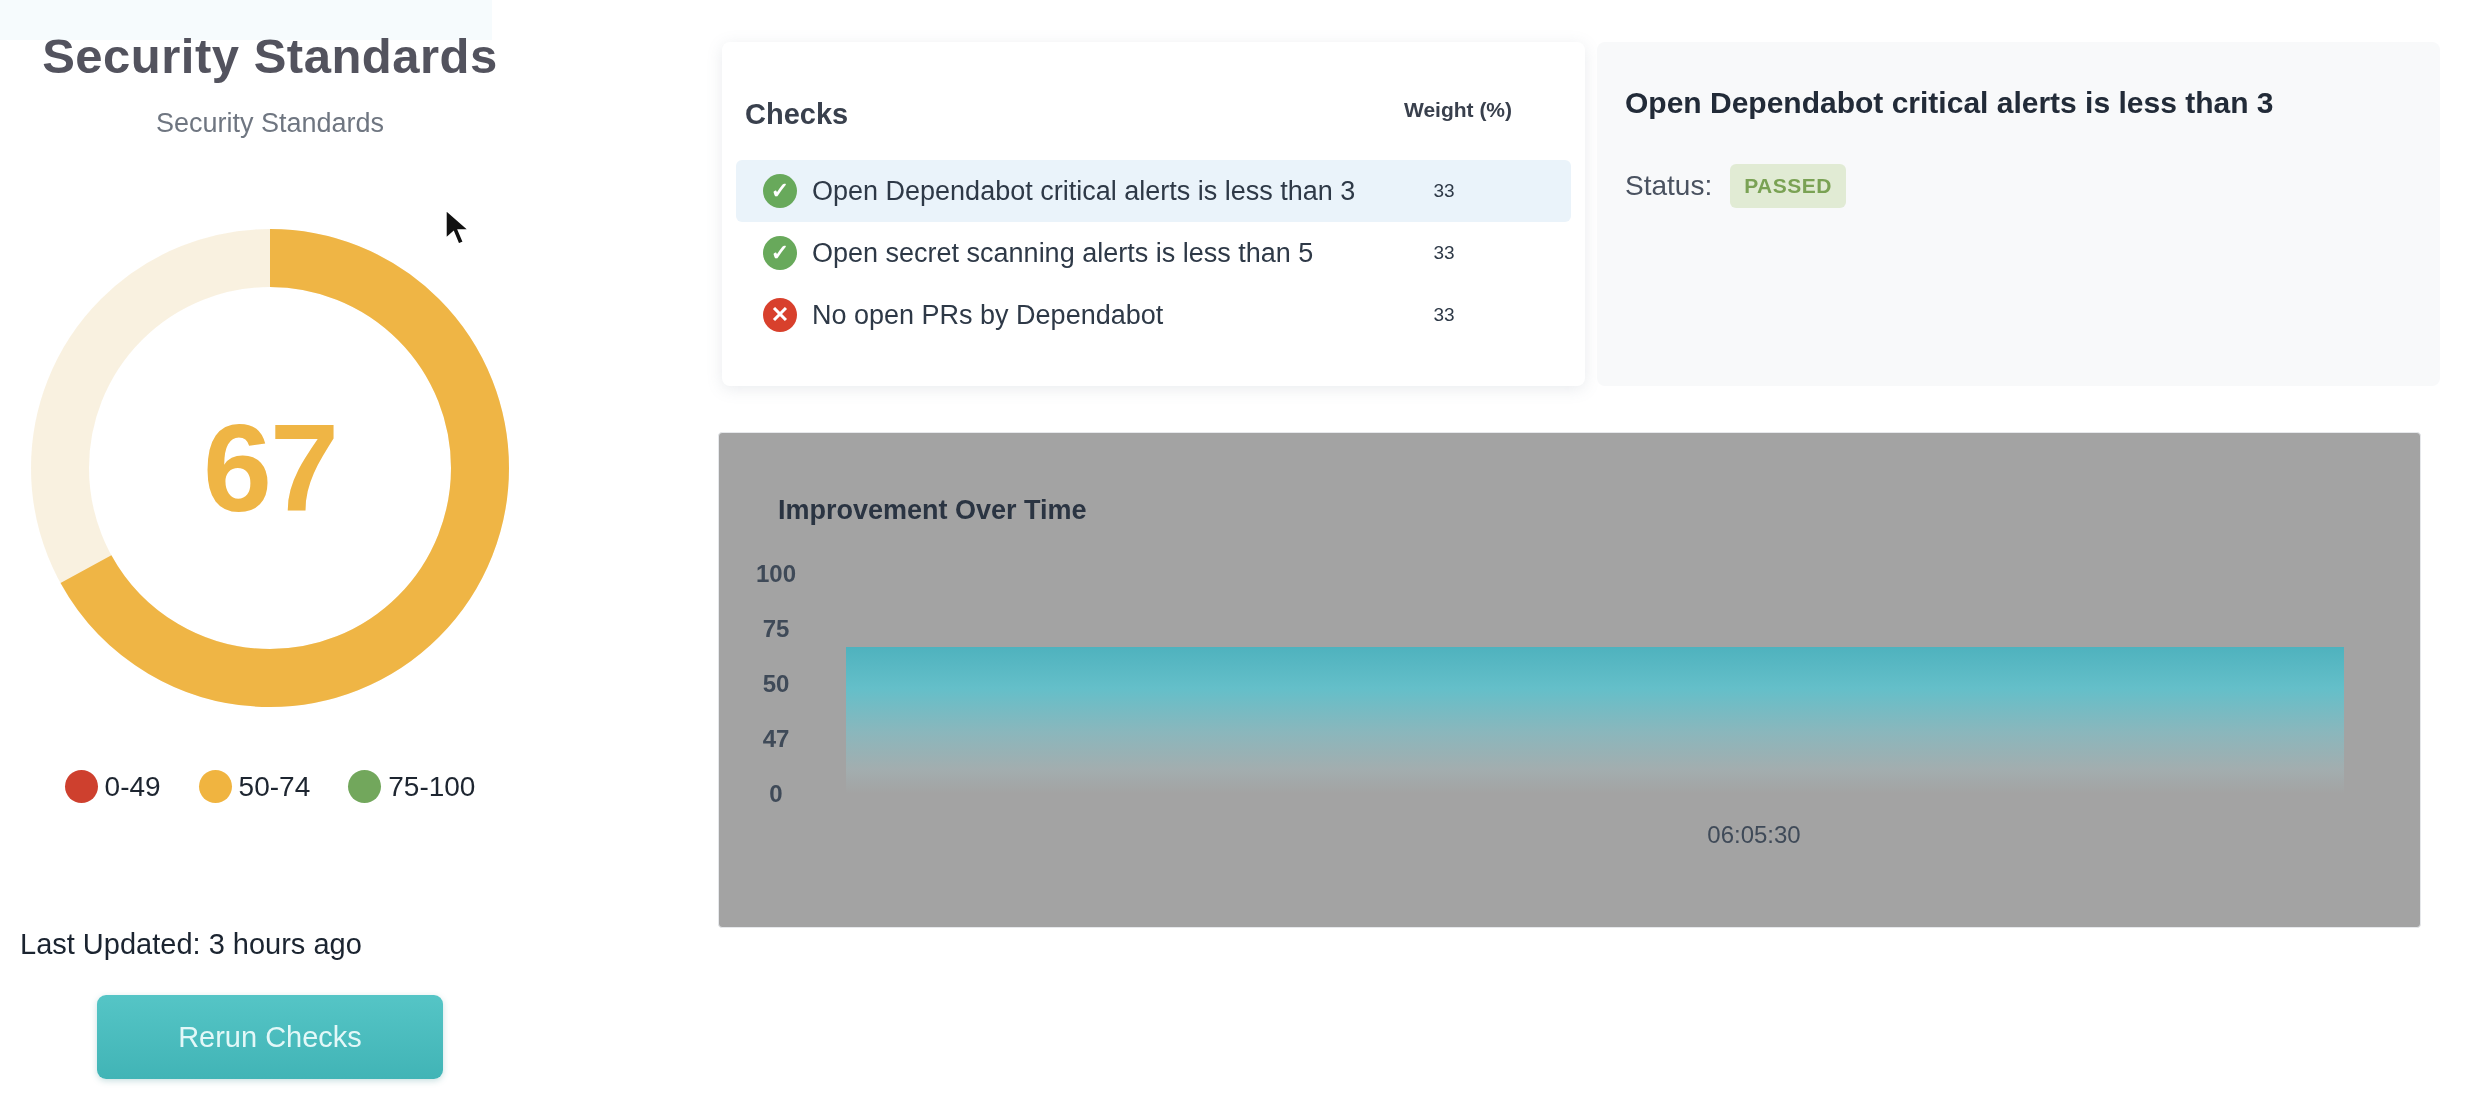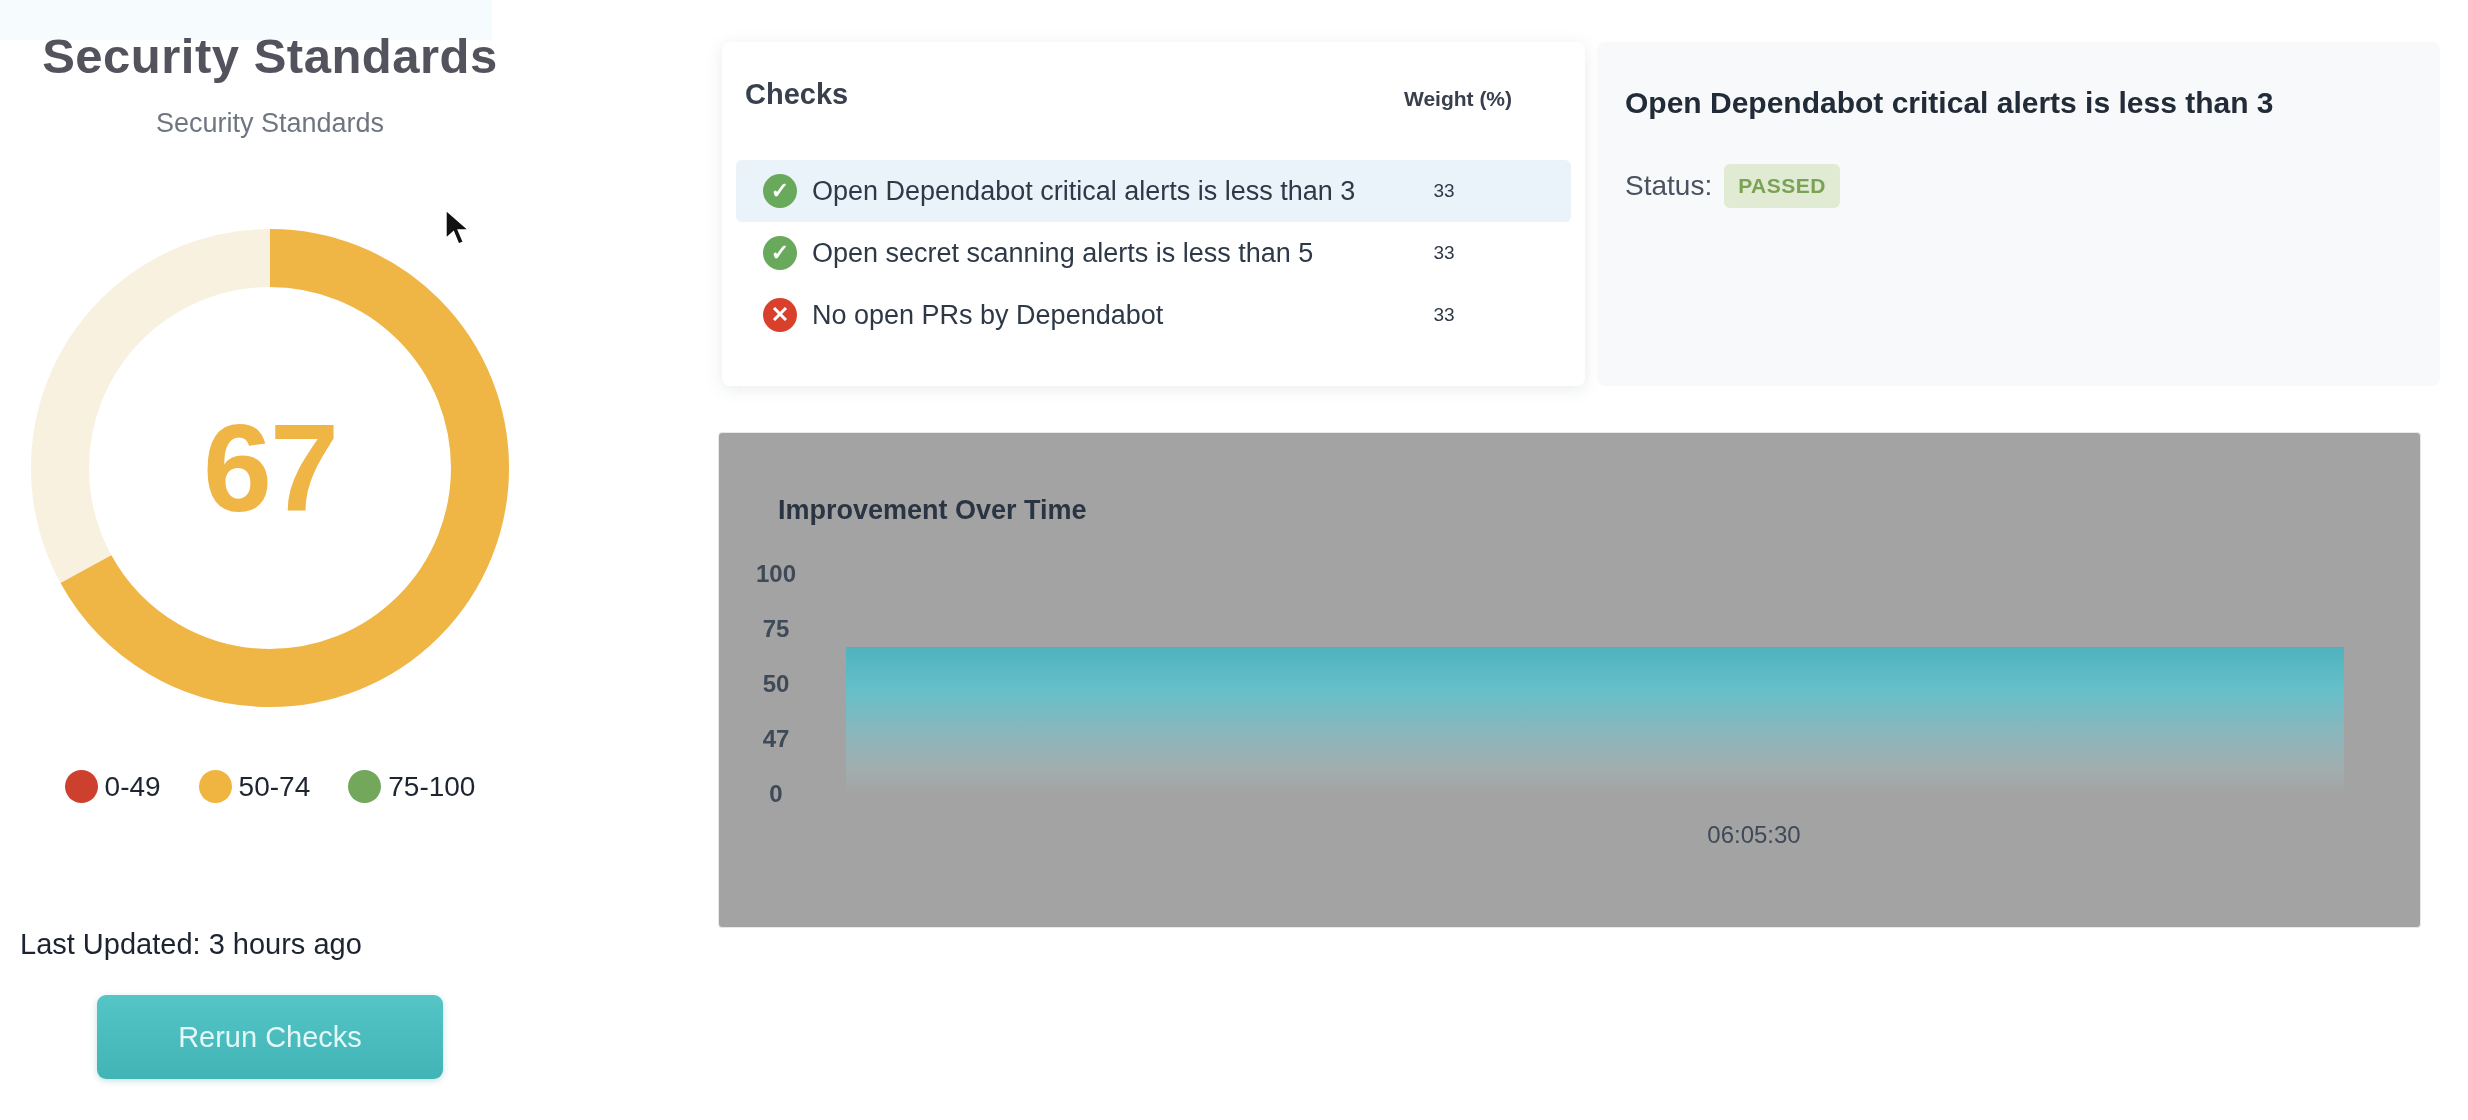--- a/index.html
+++ b/index.html
@@ -25,36 +25,36 @@
   .last-updated{position:absolute;left:20px;top:928px;width:500px;text-align:left;
           font-size:29px;color:#1b2430;}
   .rerun-btn{position:absolute;left:97px;top:995px;width:346px;height:84px;border:none;cursor:pointer;
           border-radius:9px;background:linear-gradient(180deg,var(--button-teal-top,#55c5c6),var(--button-teal-bottom,#41b4b6));
           color:#e3f8f8;font-size:29px;font-family:"Liberation Sans",sans-serif;font-weight:500;
           box-shadow:0 2px 6px rgba(40,130,135,.25);}
 
   
   .checks-card{position:absolute;left:722px;top:42px;width:863px;height:344px;background:#fff;
           border-radius:8px;box-shadow:0 3px 16px rgba(120,130,150,.16);}
-  .checks-head{position:absolute;top:36px;left:0;right:0;display:flex;align-items:flex-end;}
+  .checks-head{position:absolute;top:56px;left:0;right:0;display:flex;align-items:flex-start;}
   .checks-head-label{padding-left:23px;font-size:29px;font-weight:700;color:#39404d;flex:1;}
   .weight-head{width:170px;margin-right:42px;text-align:center;font-size:21px;font-weight:700;color:#39404d;}
   .check-rows{position:absolute;top:118px;left:14px;right:14px;}
   .check-row{height:62px;display:flex;align-items:center;padding-left:27px;border-radius:6px;cursor:pointer;}
   .check-row.highlighted{background:var(--row-highlight,#eaf3fa);}
   .check-icon{width:34px;height:34px;border-radius:50%;margin-right:15px;flex:none;
           display:flex;align-items:center;justify-content:center;color:#fff;font-size:22px;font-weight:700;}
   .check-label{flex:1;font-size:27px;color:#2e3947;}
   .check-weight{width:170px;margin-right:42px;text-align:center;font-size:19px;color:#2e3947;}
 
   
   .detail-panel{position:absolute;left:1597px;top:42px;width:843px;height:344px;
           background:#f8f9fa;border-radius:8px;}
   .detail-heading{padding:44px 30px 0 28px;font-size:30px;font-weight:700;color:#222b38;}
-  .status-row{margin-top:44px;padding-left:28px;display:flex;align-items:center;gap:12px;}
+  .status-row{margin-top:44px;padding-left:28px;display:flex;align-items:center;gap:18px;}
   .status-label{font-size:28px;color:#4a5260;}
   .status-badge{background:var(--badge-bg,#e1ebd4);color:var(--badge-text,#7aa254);
           font-size:21px;font-weight:700;letter-spacing:.5px;padding:10px 14px;border-radius:6px;}
 
   
   .chart-card{position:absolute;left:718px;top:432px;width:1703px;height:496px;background:#a3a3a3;
           border:1px solid #e6e8eb;border-radius:4px;box-sizing:border-box;}
   .chart-title{position:absolute;left:59px;top:62px;font-size:27px;font-weight:700;color:#2a3442;}
   .y-tick{position:absolute;left:12px;width:90px;text-align:center;font-size:24px;color:#3f4a58;height:28px;line-height:28px;font-weight:bold;}
   .chart-band{position:absolute;left:127px;width:1498px;

